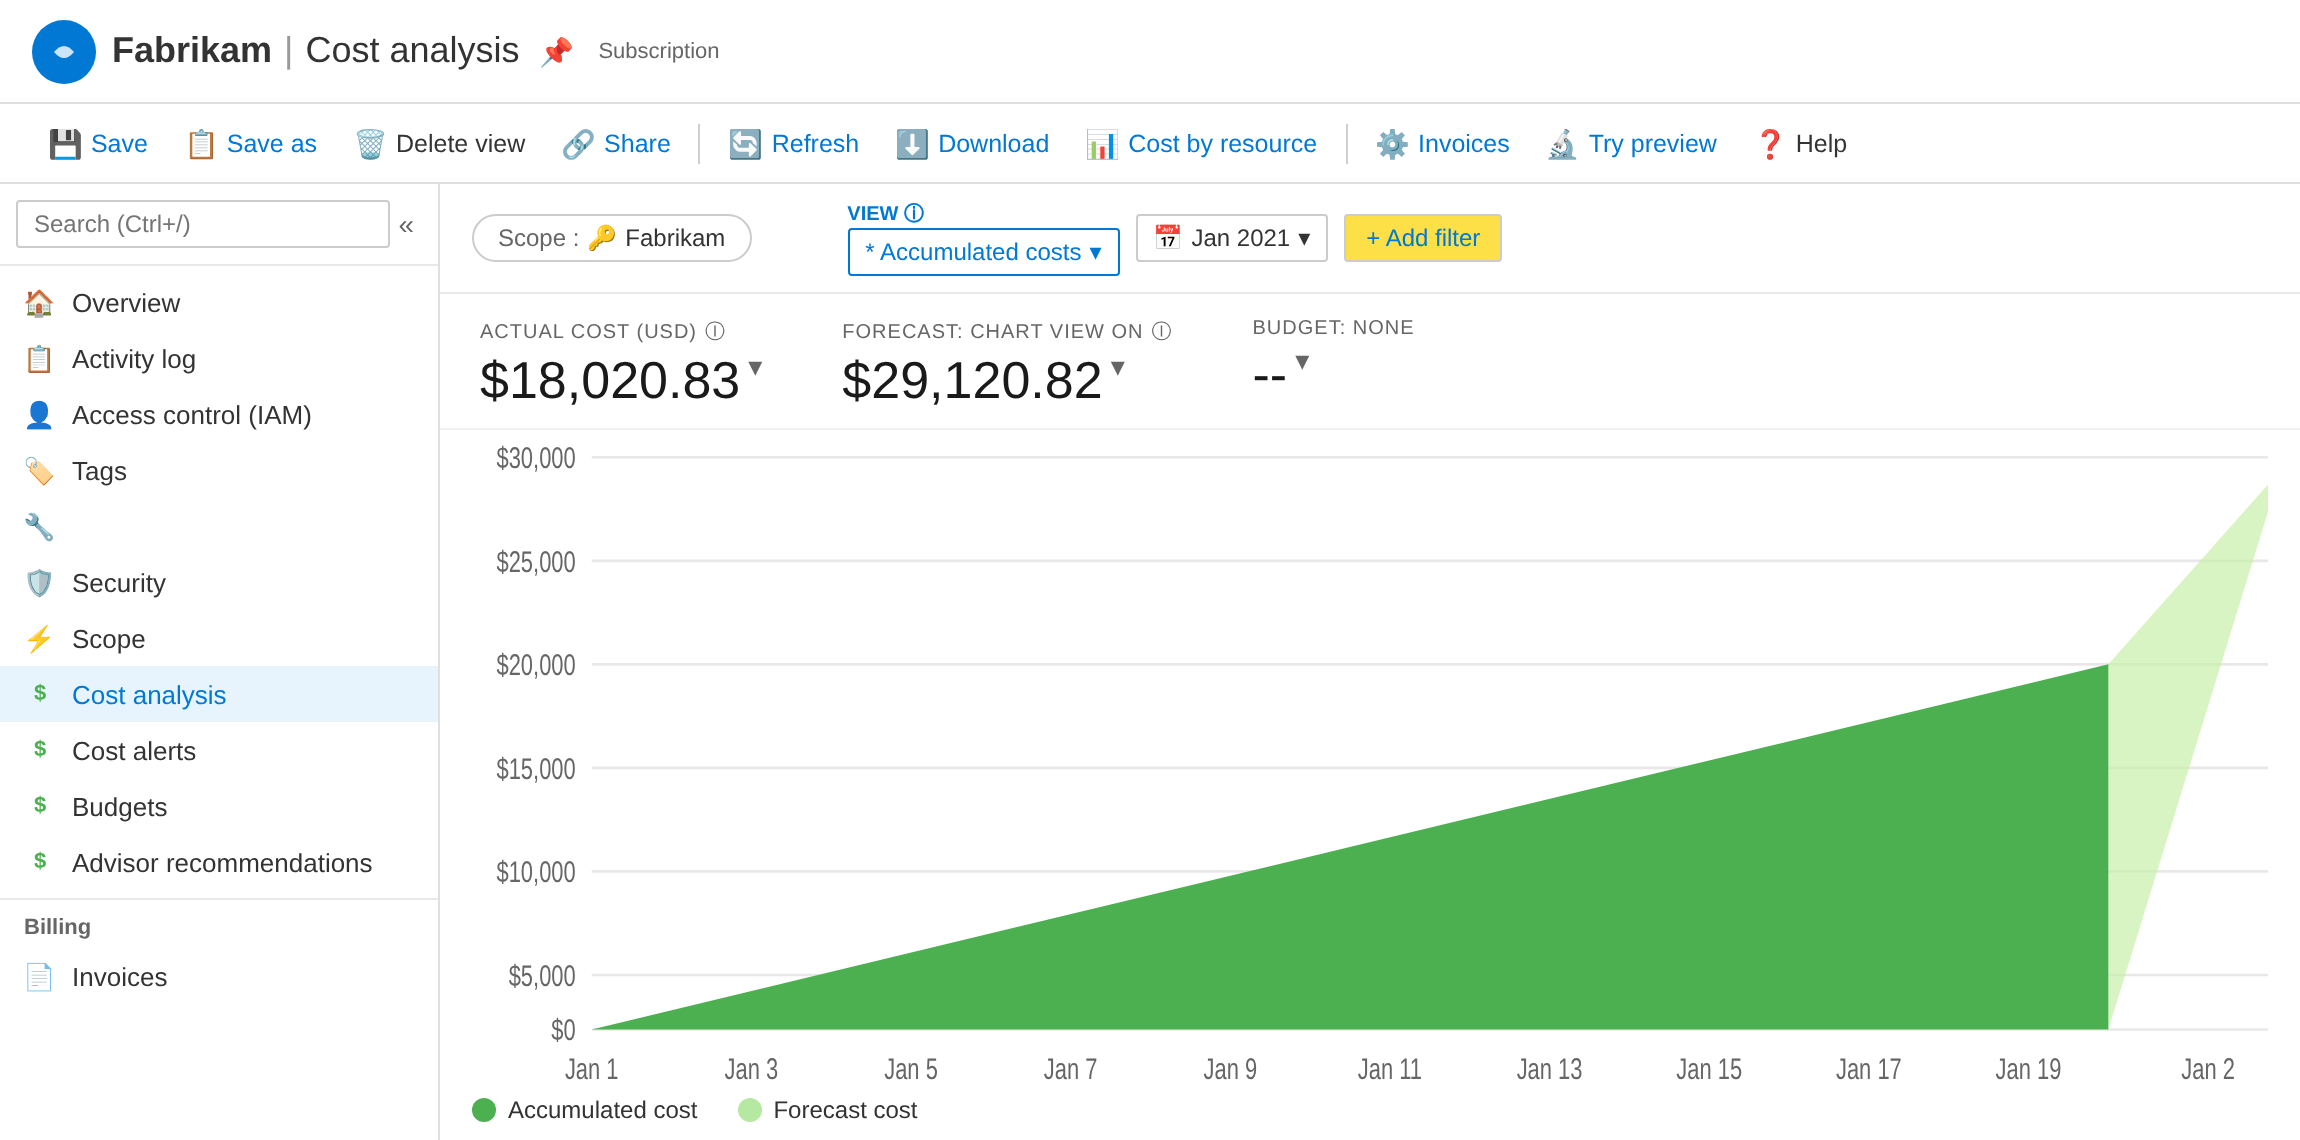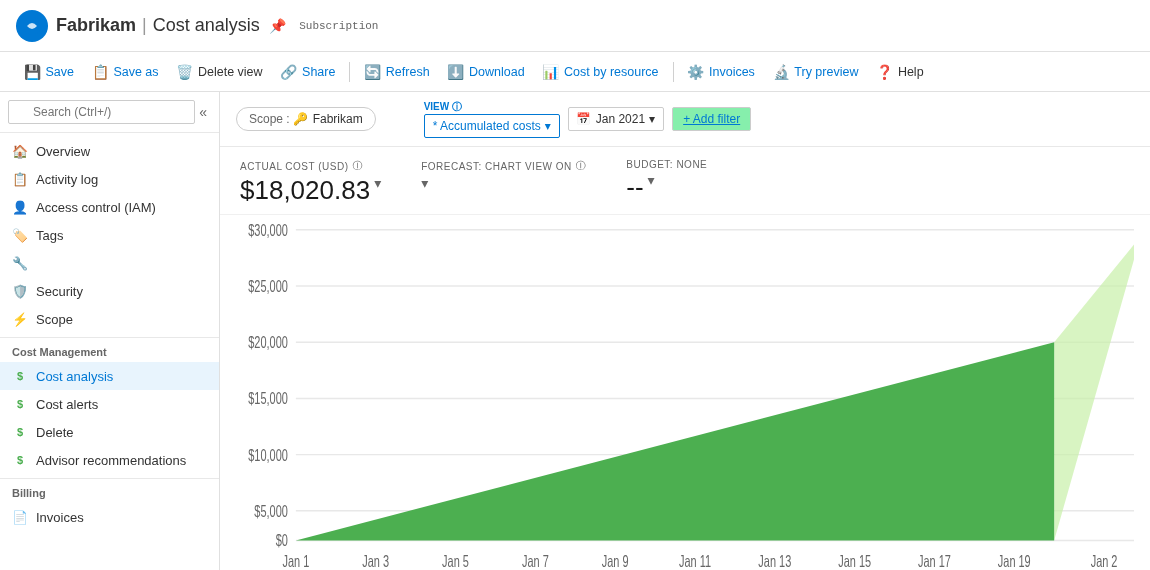--- a/index.html
+++ b/index.html
@@ -20,41 +20,41 @@
     .toolbar-btn { display: flex; align-items: center; gap: 4px; padding: 4px 8px; border: none; background: none; cursor: pointer; color: #0078d4; font-size: 12.5px; border-radius: 2px; white-space: nowrap; }
     .toolbar-separator { width: 1px; height: 20px; background: #d0d0d0; margin: 0 4px; }
     .toolbar-icon { font-size: 14px; }
 
     
     .main { display: flex; flex: 1; overflow: hidden; }
 
     
     .sidebar { width: 220px; background: white; border-right: 1px solid #e0e0e0; overflow-y: auto; flex-shrink: 0; }
     .sidebar-search { padding: 8px; border-bottom: 1px solid #e8e8e8; }
-    .sidebar-search input { width: 100%; border: 1px solid #ccc; padding: 4px 24px; font-size: 12px; border-radius: 2px; outline: none; }
+    .sidebar-search input { width: 100%; border: 1px solid #ccc; padding: 4px 8px; font-size: 12px; border-radius: 2px; outline: none; }
     .search-row { display: flex; align-items: center; position: relative; }
     .collapse-btn { background: none; border: none; cursor: pointer; color: #666; font-size: 14px; padding: 4px; }
 
     .sidebar-nav { padding: 4px 0; }
     .sidebar-item { display: flex; align-items: center; gap: 8px; padding: 6px 12px; cursor: pointer; color: #333; font-size: 13px; }
     .sidebar-item.active { background: #e8f4fd; color: #0078d4; font-weight: 500; }
     .sidebar-item-icon { width: 16px; height: 16px; display: flex; align-items: center; justify-content: center; font-size: 13px; flex-shrink: 0; }
     .sidebar-section-label { padding: 8px 12px 4px; font-size: 11px; font-weight: 600; color: #666; text-transform: none; border-top: 1px solid #e8e8e8; margin-top: 4px; }
 
     
     .content { flex: 1; overflow: hidden; display: flex; flex-direction: column; background: white; }
 
     
     .content-toolbar { padding: 8px 16px; border-bottom: 1px solid #e8e8e8; display: flex; align-items: center; gap: 8px; flex-wrap: wrap; }
     .scope-pill { border: 1px solid #ccc; border-radius: 16px; padding: 4px 12px; font-size: 12px; display: flex; align-items: center; gap: 4px; background: white; cursor: pointer; }
     .view-group { display: flex; flex-direction: column; margin-left: 40px; }
     .view-label { font-size: 10px; color: #0078d4; font-weight: 600; }
     .view-dropdown { border: 1px solid #0078d4; border-radius: 2px; padding: 4px 8px; font-size: 12px; display: flex; align-items: center; gap: 4px; cursor: pointer; background: white; color: #0078d4; }
     .date-dropdown { border: 1px solid #ccc; border-radius: 2px; padding: 4px 8px; font-size: 12px; display: flex; align-items: center; gap: 4px; cursor: pointer; background: white; }
-    .add-filter-btn { border: 1px solid #ccc; border-radius: 2px; padding: 4px 10px; font-size: 12px; display: flex; align-items: center; gap: 4px; cursor: pointer; background: #86efac; color: #0078d4; text-decoration: underline; }
+    .add-filter-btn { border: 1px solid #ccc; border-radius: 2px; padding: 4px 10px; font-size: 12px; display: flex; align-items: center; gap: 4px; cursor: pointer; background: #fde047; color: #0078d4; }
 
     
     .metrics-row { display: flex; gap: 40px; padding: 12px 20px 8px; border-bottom: 1px solid #f0f0f0; }
     .metric { display: flex; flex-direction: column; }
     .metric-label { font-size: 10px; color: #666; text-transform: uppercase; letter-spacing: 0.5px; display: flex; align-items: center; gap: 4px; }
     .metric-value { font-size: 26px; font-weight: 300; color: #1a1a1a; display: flex; gap: 4px; margin-top: 2px; }
     .metric-chevron { font-size: 14px; color: #666; cursor: pointer; }
 
     
     .chart-area { flex: 1; padding: 0 16px 0 16px; position: relative; overflow: hidden; }
@@ -79,21 +79,21 @@
       <circle cx="10" cy="10" r="9" fill="#0078d4"></circle>
       <path d="M5 10 Q10 4 15 10 Q10 16 5 10Z" fill="white" opacity="0.8"></path>
     </svg>
   </div>
   <div class="header-title">
     <span class="header-app-name">Fabrikam</span>
     <span class="header-divider">|</span>
     <span class="header-page-name">Cost analysis</span>
     <span class="pin-icon">📌</span>
   </div>
-  <div style="display:flex;flex-direction:column;margin-left:4px;font-family:Liberation Mono, monospace;">
+  <div style="display:flex;flex-direction:column;margin-left:4px;">
     <span class="header-sub">Subscription</span>
   </div>
 </div>
 
 <div class="toolbar">
   <button class="toolbar-btn">
     <span class="toolbar-icon">💾</span>
     <span>Save</span>
   </button>
   <button class="toolbar-btn">
@@ -167,33 +167,32 @@
       </div>
       <div class="sidebar-item">
         <span class="sidebar-item-icon" style="color:#0078d4;">🛡️</span>
         <span>Security</span>
       </div>
       <div class="sidebar-item">
         <span class="sidebar-item-icon" style="color:#f8d300;">⚡</span>
         <span>Scope</span>
       </div>
 
-      <div class="sidebar-section-label">Cost Management</div>
 
       <div class="sidebar-item active">
         <span class="sidebar-item-icon" style="color:#4caf50;font-weight:bold;font-size:11px;">$</span>
         <span>Cost analysis</span>
       </div>
       <div class="sidebar-item">
         <span class="sidebar-item-icon" style="color:#4caf50;font-weight:bold;font-size:11px;">$</span>
         <span>Cost alerts</span>
       </div>
       <div class="sidebar-item">
         <span class="sidebar-item-icon" style="color:#4caf50;font-weight:bold;font-size:11px;">$</span>
-        <span>Delete</span>
+        <span>Budgets</span>
       </div>
       <div class="sidebar-item">
         <span class="sidebar-item-icon" style="color:#4caf50;font-weight:bold;font-size:11px;">$</span>
         <span>Advisor recommendations</span>
       </div>
 
       <div class="sidebar-section-label">Billing</div>
 
       <div class="sidebar-item">
         <span class="sidebar-item-icon" style="color:#0078d4;">📄</span>
@@ -235,20 +234,21 @@
         <div class="metric-value">
           <span>$18,020.83</span>
           <span class="metric-chevron">▾</span>
         </div>
       </div>
       <div class="metric">
         <span class="metric-label">
           FORECAST: CHART VIEW ON <span style="cursor:pointer;">ⓘ</span>
         </span>
         <div class="metric-value">
+          <span>$29,120.82</span>
           <span class="metric-chevron">▾</span>
         </div>
       </div>
       <div class="metric">
         <span class="metric-label">BUDGET: NONE</span>
         <div class="metric-value">
           <span>--</span>
           <span class="metric-chevron">▾</span>
         </div>
       </div>
@@ -284,15 +284,25 @@
         <text x="380" y="238" text-anchor="middle" font-size="11" fill="#666">Jan 9</text>
         <text x="460" y="238" text-anchor="middle" font-size="11" fill="#666">Jan 11</text>
         <text x="540" y="238" text-anchor="middle" font-size="11" fill="#666">Jan 13</text>
         <text x="620" y="238" text-anchor="middle" font-size="11" fill="#666">Jan 15</text>
         <text x="700" y="238" text-anchor="middle" font-size="11" fill="#666">Jan 17</text>
         <text x="780" y="238" text-anchor="middle" font-size="11" fill="#666">Jan 19</text>
         <text x="870" y="238" text-anchor="middle" font-size="11" fill="#666">Jan 2</text>
       </svg>
     </div>
 
+    <div class="chart-legend">
+      <div class="legend-item">
+        <div class="legend-dot" style="background:#4caf50;"></div>
+        <span>Accumulated cost</span>
+      </div>
+      <div class="legend-item">
+        <div class="legend-dot-forecast"></div>
+        <span>Forecast cost</span>
+      </div>
+    </div>
 
   </div>
 </div>
 
 </body></html>

